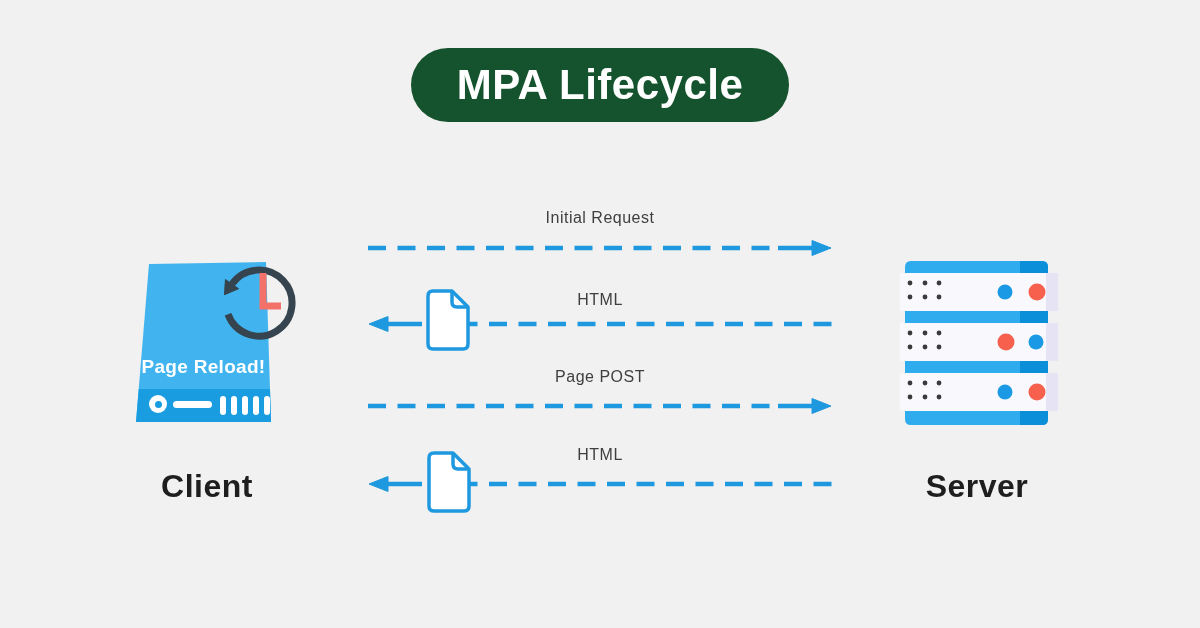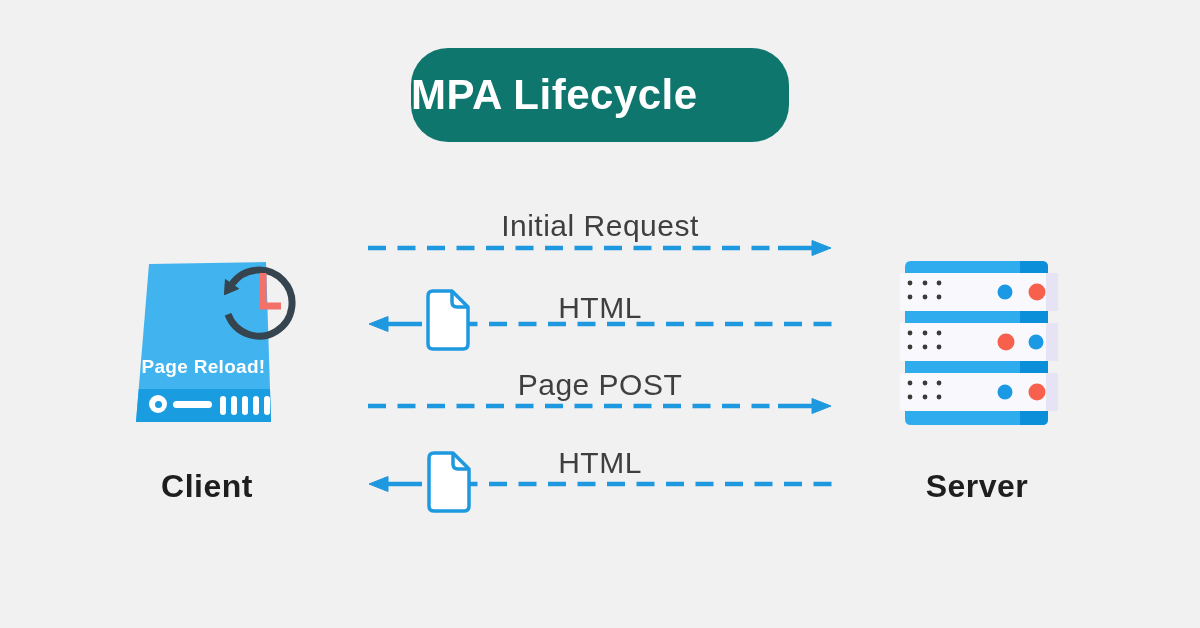--- a/index.html
+++ b/index.html
@@ -3,31 +3,31 @@
 <meta charset="utf-8">
 <style>
   html,body{margin:0;padding:0;background:#e4e4e4;}
   .stage{
     position:relative;width:1200px;height:628px;margin:0 auto;
     background:#f1f1f1;overflow:hidden;
     font-family:"Liberation Sans","DejaVu Sans",sans-serif;
   }
   
   .pill{
-    position:absolute;left:411px;top:48px;width:378px;height:94px;
-    background:#0f766e;border-radius:37px;
-    display:flex;align-items:center;justify-content:flex-start;
+    position:absolute;left:411px;top:48px;width:378px;height:74px;
+    background:#14532d;border-radius:37px;
+    display:flex;align-items:center;justify-content:center;
   }
   .pill span{
     color:#ffffff;font-size:42px;font-weight:800;letter-spacing:.5px;
   }
   
   .flow-label{
     position:absolute;left:450px;width:300px;text-align:center;
-    color:#3f3f3f;font-size:30px;letter-spacing:.5px;white-space:nowrap;
+    color:#3f3f3f;font-size:16px;letter-spacing:.5px;white-space:nowrap;
   }
   .lbl-1{top:209px}.lbl-2{top:291px}.lbl-3{top:368px}.lbl-4{top:446px}
   
   .arrow{position:absolute;left:364px;width:472px;height:24px;}
   .arr-1{top:236px}.arr-2{top:312px}.arr-3{top:394px}.arr-4{top:472px}
   
   .doc{position:absolute;width:44px;height:62px;}
   .doc-1{left:426px;top:289px}.doc-2{left:427px;top:451px}
   
   .node-caption{

